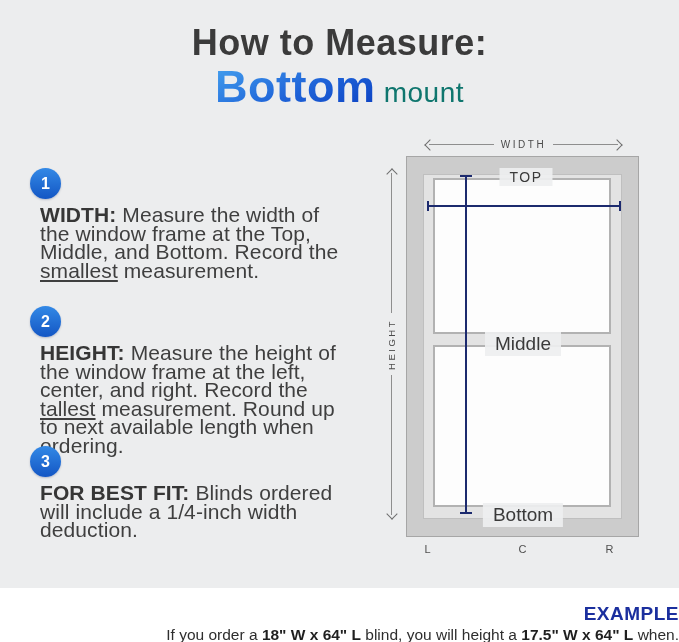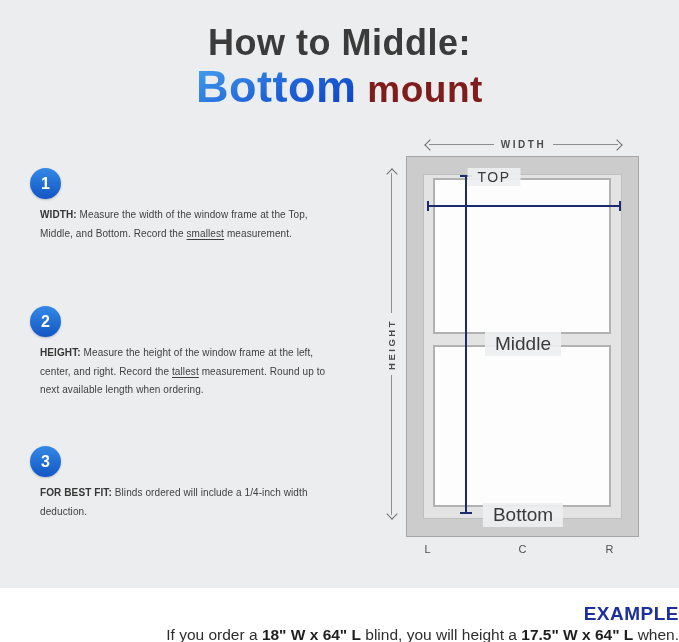--- a/index.html
+++ b/index.html
@@ -12,52 +12,52 @@
 
   
   .title { position:absolute; top:24px; left:0; width:100%; text-align:center; }
   .title-line1 { font-size:36px; font-weight:700; color:#3B3B3B; letter-spacing:0.5px; line-height:1.05; }
   .title-line2 { margin-top:1px; line-height:1.05; }
   .title-highlight {
     font-size:45px; font-weight:800; letter-spacing:0.5px;
     background:linear-gradient(155deg,#47A5F0 0%, #1E63D8 55%, #0B3FC1 100%);
     -webkit-background-clip:text; background-clip:text; color:transparent;
   }
-  .title-suffix { font-size:37px; font-weight:700; color:#7f1d1d; letter-spacing:0.5px; }
+  .title-suffix { font-size:28px; font-weight:400; color:#0f766e; letter-spacing:0.5px; }
 
   
   .step { position:absolute; left:30px; width:310px; }
   .step-1 { top:168px; } .step-2 { top:306px; } .step-3 { top:446px; }
   .badge {
     width:31px; height:31px; border-radius:50%;
     background:linear-gradient(180deg,#3389E6 0%, #1356C4 100%);
     color:#FFFFFF; font-size:16px; font-weight:700;
     display:flex; align-items:center; justify-content:center;
     box-shadow:0 1px 2px rgba(20,40,90,0.25);
   }
   .step-text {
-    margin:7px 0 0 10px; font-size:10px; line-height:18.5px;
+    margin:7px 0 0 10px; font-size:21px; line-height:18.5px;
     color:#3F3F3F; letter-spacing:0.1px;
   }
   .step-text b { font-weight:700; color:#363636; }
   .step-text u { text-underline-offset:2px; }
 
   
   .width-arrow {
     position:absolute; left:426px; top:138px; width:195px; height:13px;
     display:flex; align-items:center; color:#4B4B4B;
   }
   .chev { width:7px; height:7px; flex:none;
     border-left:1.4px solid #6E6E6E; border-bottom:1.4px solid #6E6E6E; }
   .chev-left  { transform:rotate(45deg);  margin-right:-5px; }
   .chev-right { transform:rotate(225deg); margin-left:-5px; }
   .chev-up    { transform:rotate(135deg); margin-bottom:-5px; }
   .chev-down  { transform:rotate(315deg); margin-top:-5px; }
   .hseg { flex:1; height:0; border-top:1px solid #8E8E8E; }
-  .arrow-label { font-size:10px; font-weight:700; letter-spacing:2.5px; padding:0 7px; }
+  .arrow-label { font-size:10px; font-weight:400; letter-spacing:2.5px; padding:0 7px; }
 
   .height-arrow {
     position:absolute; left:385px; top:170px; width:13px; height:348px;
     display:flex; flex-direction:column; align-items:center; color:#4B4B4B;
   }
   .vseg { flex:1; width:0; border-left:1px solid #8E8E8E; }
   .height-arrow .arrow-label {
     writing-mode:vertical-rl; transform:rotate(180deg); padding:6px 0;
     font-size:9.5px; letter-spacing:2.5px;
   }
@@ -72,21 +72,21 @@
   }
   .pane { position:absolute; background:#FDFDFD; border:2px solid #B2B2B2; box-sizing:border-box; }
   .pane-top    { left:9px; top:3px;   width:178px; height:156px; }
   .pane-bottom { left:9px; top:170px; width:178px; height:162px; }
 
   .chip {
     position:absolute; transform:translateX(-50%);
     background:rgba(238,239,240,0.92); color:#3A3A3A;
     padding:1px 10px; white-space:nowrap; font-size:19px;
   }
-  .chip-top    { left:494px; top:168px; font-size:14px; letter-spacing:1.5px;text-align:center; }
+  .chip-top    { left:526px; top:168px; font-size:14px; letter-spacing:1.5px;text-align:center; }
   .chip-middle { left:523px; top:332px; }
   .chip-bottom { left:523px; top:503px; }
 
   .measure-v { position:absolute; left:465px; top:175px; width:2px; height:339px; background:#1C2A6E; }
   .measure-v .cap { position:absolute; left:-5px; width:12px; height:2px; background:#1C2A6E; }
   .measure-v .cap-a { top:0; } .measure-v .cap-b { bottom:0; }
 
   .measure-h { position:absolute; left:427px; top:205px; width:194px; height:2px; background:#1C2A6E; }
   .measure-h .cap { position:absolute; top:-4px; width:2px; height:10px; background:#1C2A6E; }
   .measure-h .cap-a { left:0; } .measure-h .cap-b { right:0; }
@@ -108,21 +108,21 @@
   }
   .example-text { margin-top:3px; font-size:15.5px; color:#2E2E2E; line-height:1.1; }
   .example-text b { font-weight:700; color:#1F1F1F; }
 </style>
 </head>
 <body>
 
 <div class="page">
 
   <div class="title">
-    <div class="title-line1">How to Middle:</div>
+    <div class="title-line1">How to Measure:</div>
     <div class="title-line2"><span class="title-highlight">Bottom</span><span class="title-suffix"> mount</span></div>
   </div>
 
   <div class="step step-1">
     <div class="badge">1</div>
     <div class="step-text"><b>WIDTH:</b><span> Measure the width of the window frame at the Top, Middle, and Bottom. Record the </span><u>smallest</u><span> measurement.</span></div>
   </div>
 
   <div class="step step-2">
     <div class="badge">2</div>

